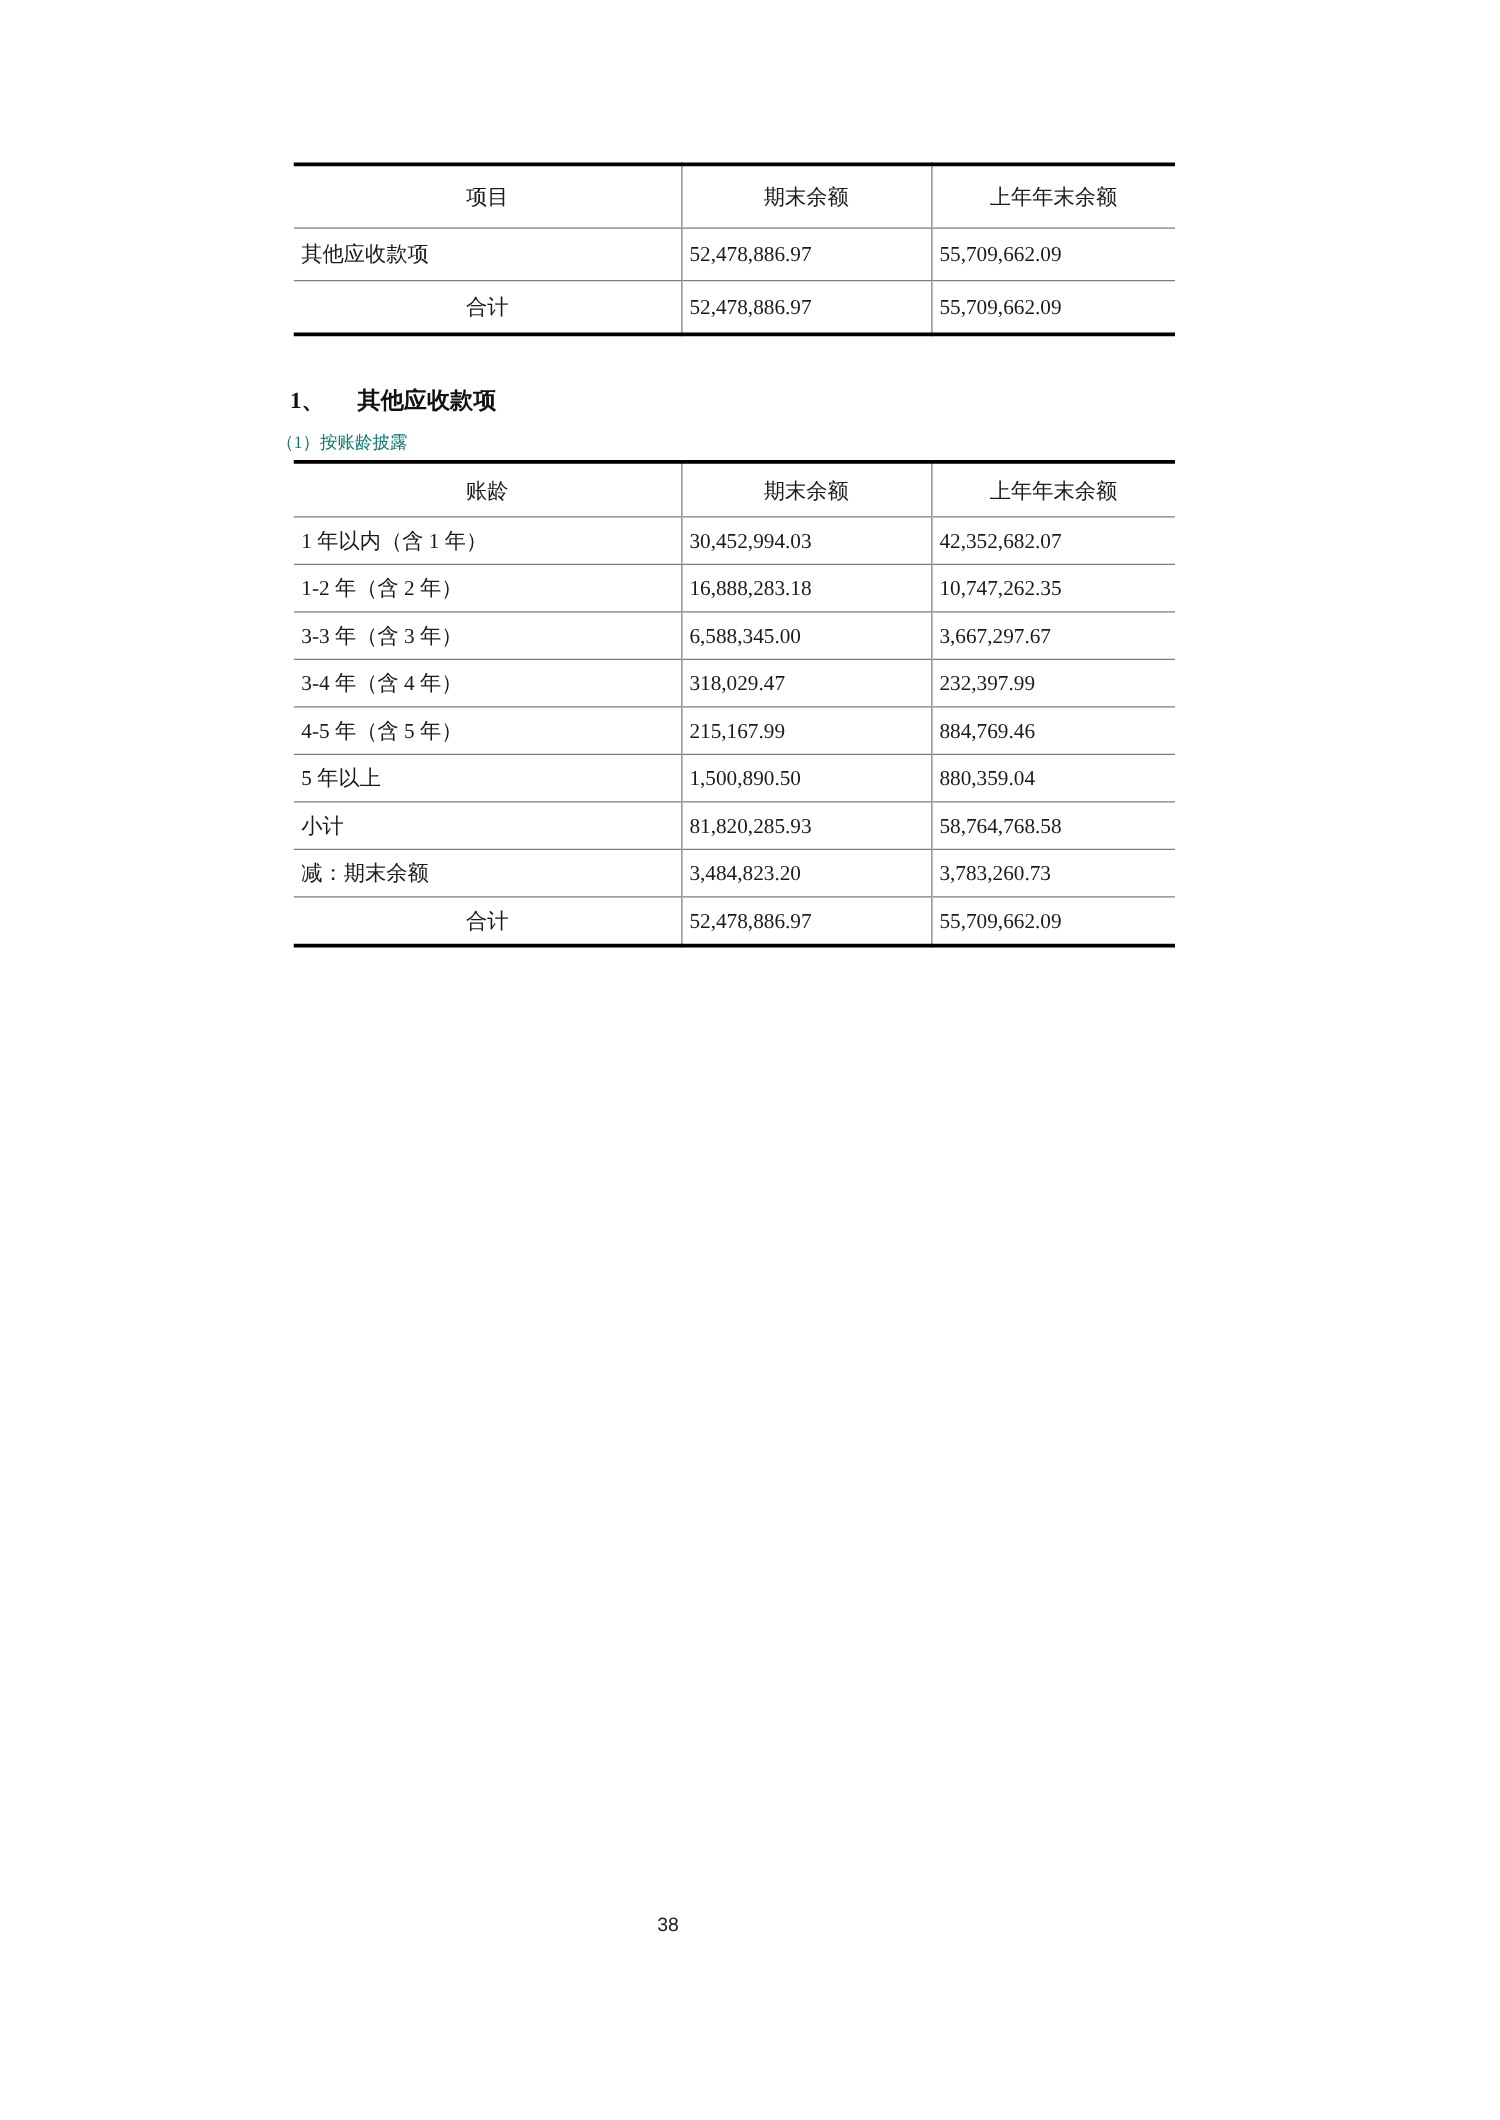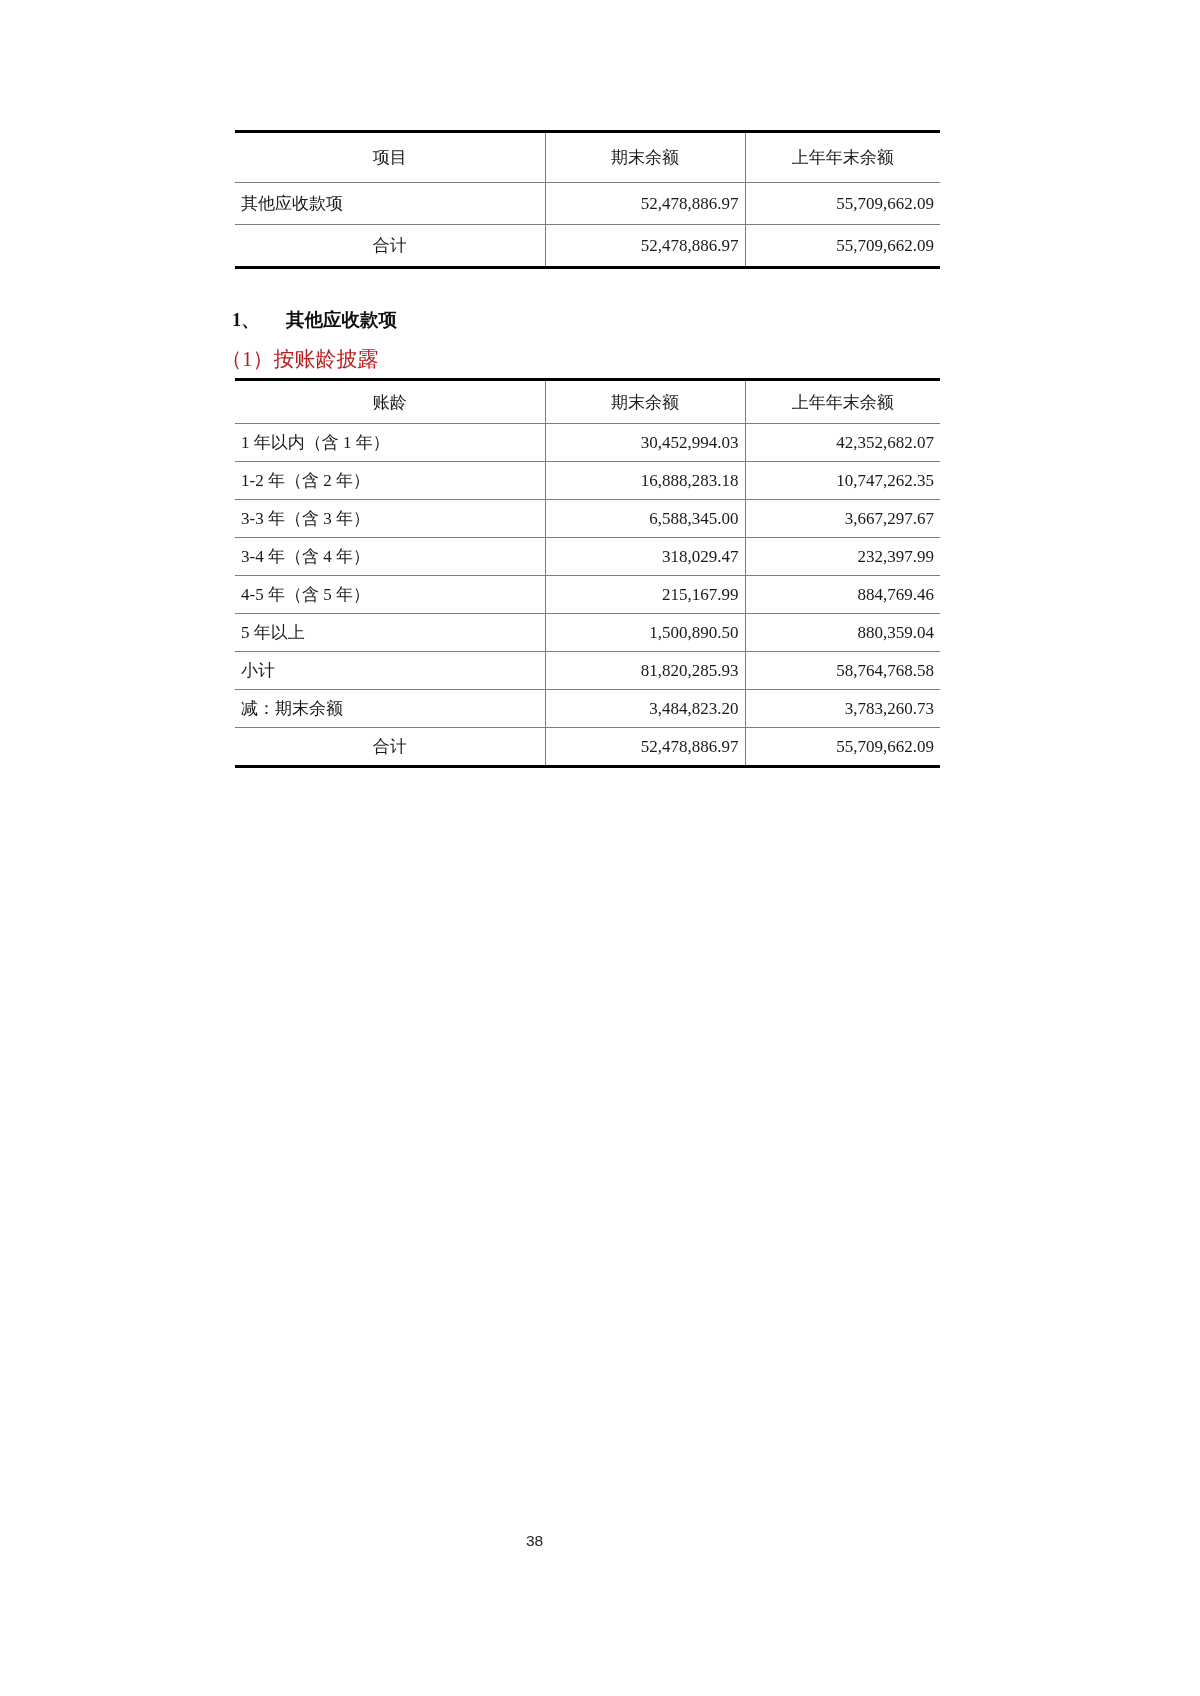--- a/index.html
+++ b/index.html
@@ -45,33 +45,33 @@
   }
   .t1 td { height: 41px; }
   .t2 td { height: 37px; }
   .fin-table tbody tr:last-child td { border-bottom: none; margin-top: 29px; }
 
   .fin-table th + th,
   .fin-table td + td { border-left: 1px solid #7d7d7d; }
 
   .cell-label { text-align: left; padding-left: 9px; }
   .cell-label.center { text-align: center; }
-  .cell-num { text-align: right; padding-right: 10px; }
+  .cell-num { padding-right: 10px; }
 
   .section-heading {
     margin: 38px 0 0 232px;
     font-size: 18.5px;
     font-weight: bold;
     color: #111111;
   }
   .section-heading .h-num { display: inline-block; width: 54px; }
   .sub-heading {
     margin: 13px 0 0 221px;
-    font-size: 21px;
-    color: #b91c1c;
+    font-size: 14px;
+    color: #0f766e;
   }
   .page-number {
     position: absolute;
     top: 1532px;
     left: 0;
     right: 0;
     text-align: center;
     padding-left: 50px;
     font-family: "Liberation Sans", "DejaVu Sans", sans-serif;
     font-size: 15.5px;

